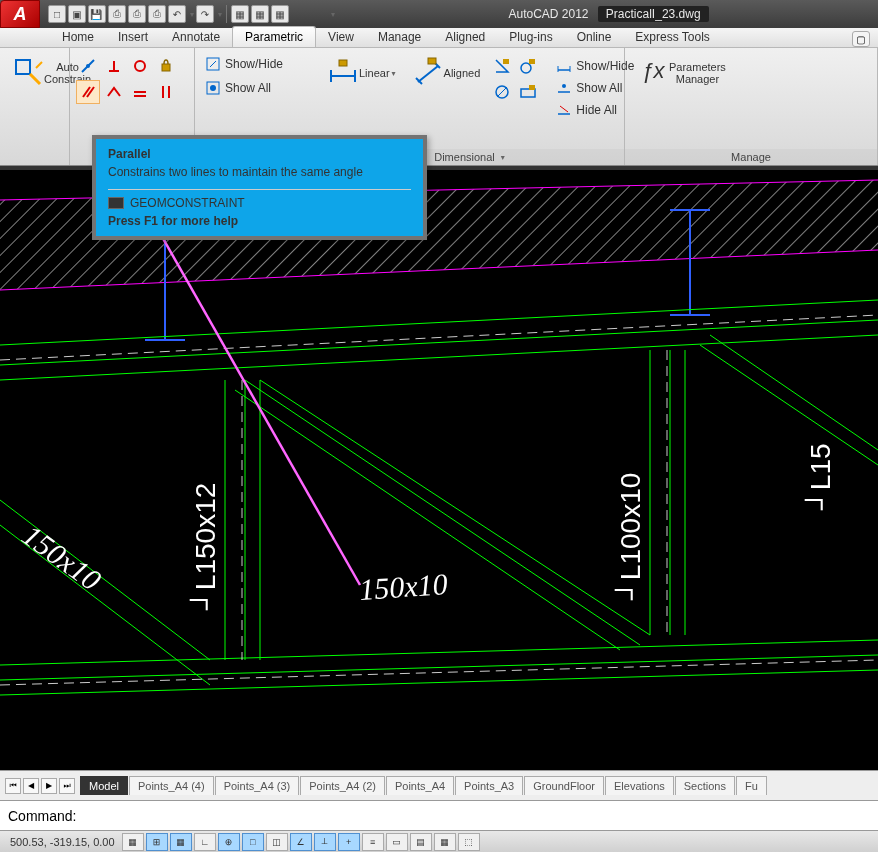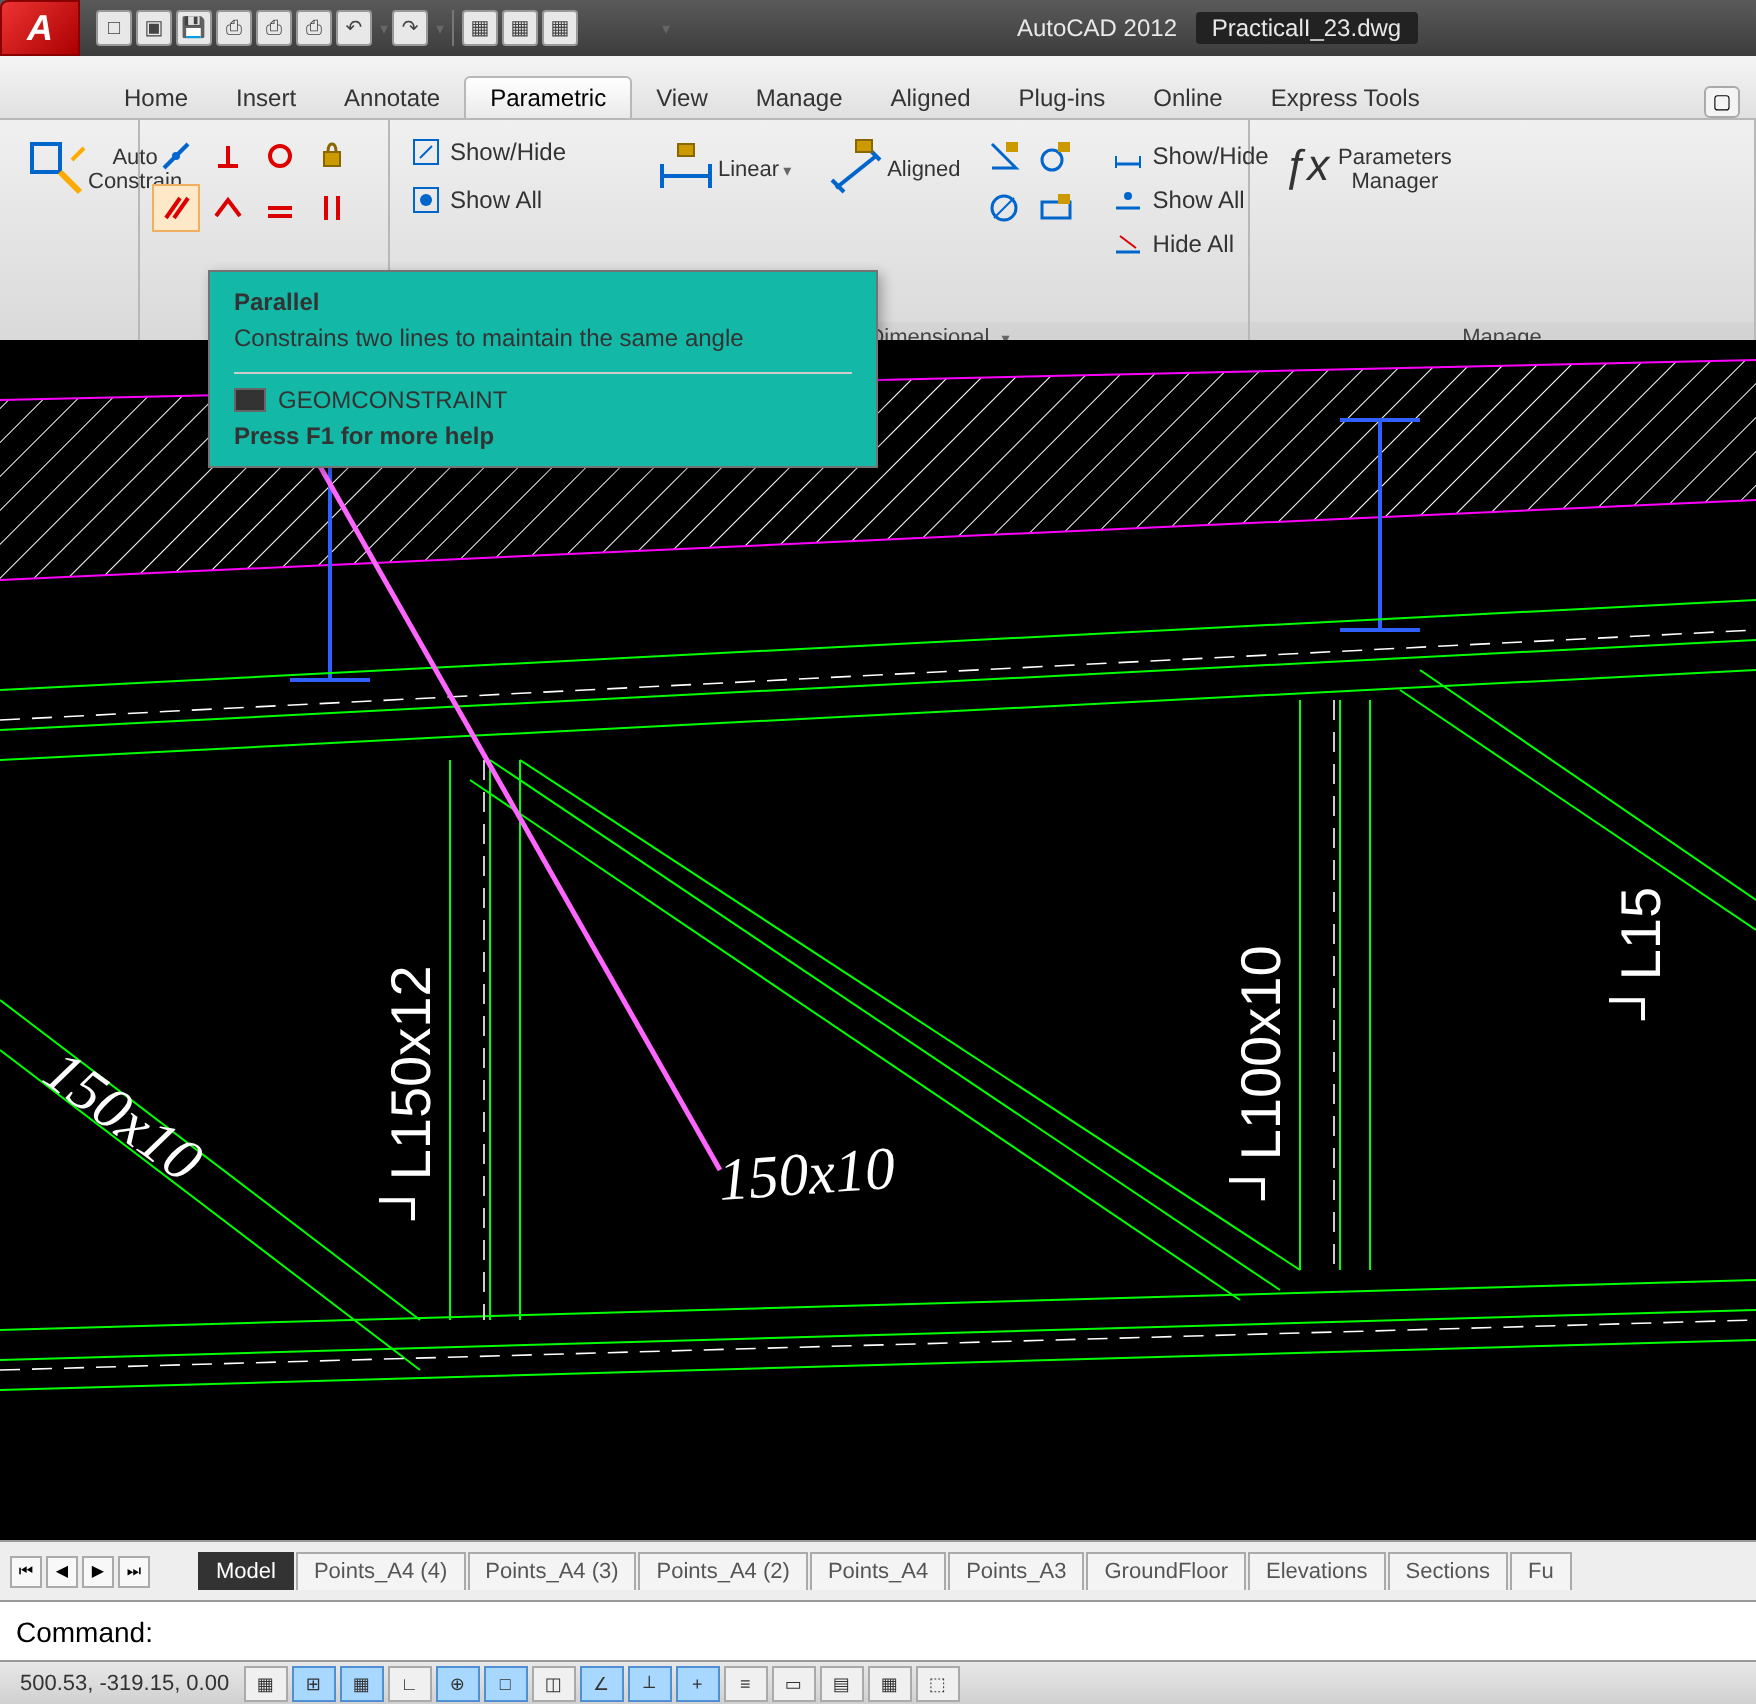--- a/index.html
+++ b/index.html
@@ -9,60 +9,60 @@
 .titlebar { height: 28px; background: linear-gradient(#5a5a5a,#3c3c3c); display: flex; align-items: center; color: #e8e8e8; font-size: 12px; }
 .app-logo { width: 40px; height: 28px; background: linear-gradient(135deg,#e33,#a00); border: 1px solid #800; border-radius: 4px 0 0 0; margin-right: 4px; display:flex; align-items:center; justify-content:center; color:#fff; font-weight:bold; font-style:italic; font-size:18px;}
 .qat { display: flex; gap: 2px; align-items: center; padding: 0 4px; }
 .qat-btn { width: 18px; height: 18px; background: #e8e8e8; border: 1px solid #999; border-radius: 2px; display:flex; align-items:center; justify-content:center; font-size:10px; color:#444;}
 .qat-sep { width:1px; height:18px; background:#777; margin:0 2px;}
 .title-text { flex: 1; text-align: center; }
 .title-app { font-weight: normal; }
 .title-file { background:#222; padding:1px 8px; border-radius:2px; margin-left:6px;}
 
 
-.rtabs { height: 32px; background: linear-gradient(#f5f5f5,#e0e0e0); display: flex; align-items: flex-end; padding-left: 50px; border-bottom:1px solid #b8b8b8;}
+.rtabs { height: 20px; background: linear-gradient(#f5f5f5,#e0e0e0); display: flex; align-items: flex-end; padding-left: 50px; border-bottom:1px solid #b8b8b8;}
 .rtab { padding: 3px 12px; font-size: 12px; color: #333; cursor: pointer; }
 .rtab.active { background: linear-gradient(#fff,#eaeaea); border: 1px solid #b8b8b8; border-bottom: none; border-radius: 3px 3px 0 0; color:#000;}
 .help-btn { margin-left:auto; margin-right:8px; width:18px; height:16px; border:1px solid #aaa; border-radius:3px; background:#f4f4f4; display:flex; align-items:center; justify-content:center; font-size:10px;}
 
 
 .ribbon { height: 118px; background: linear-gradient(#f0f0f0,#d8d8d8); display: flex; border-bottom:1px solid #888;}
 .rpanel { border-right: 1px solid #b8b8b8; display:flex; flex-direction:column;}
 .rpanel-body { flex:1; display:flex; align-items:flex-start; padding:4px;}
 .rpanel-title { font-size:11px; color:#444; text-align:center; padding:2px 0; background:rgba(0,0,0,0.03); display:flex; align-items:center; justify-content:center; gap:4px;}
 .bigbtn { display:flex; align-items:center; padding:4px 8px; font-size:11px; color:#333; cursor:pointer; text-align:center;}
 .bigbtn .ico { width:32px; height:32px; margin-bottom:2px; display:flex; align-items:center; justify-content:center;}
 .smrow { display:flex; align-items:center; gap:4px; padding:2px 6px; font-size:12px; color:#333; cursor:pointer;text-align:center;}
 .smrow .ico { width:16px; height:16px; display:flex; align-items:center; justify-content:center;}
 .icogrid { display:grid; grid-template-columns:repeat(4,24px); grid-auto-rows:24px; gap:2px; padding:2px;}
 .icobtn { width:24px; height:24px; border:1px solid transparent; display:flex; align-items:center; justify-content:center; cursor:pointer;}
 .icobtn.active { border:1px solid #f0b060; background:#fde8c8;}
 .dd { font-size:8px; color:#666; margin-left:2px;}
 
 
-.tooltip { position:absolute; left:104px; top:135px; width:335px; background:#14b8a6; border:1px solid #737373; box-shadow:2px 2px 6px rgba(0,0,0,0.3); z-index:100; padding:8px 12px; font-size:12px; color:#333;}
+.tooltip { position:absolute; left:92px; top:135px; width:335px; background:#0ea5e9; border:4px solid #737373; box-shadow:2px 2px 6px rgba(0,0,0,0.3); z-index:100; padding:8px 12px; font-size:12px; color:#333;}
 .tooltip .tt-title { font-weight:bold; margin-bottom:4px;}
 .tooltip .tt-desc { margin-bottom:10px;}
 .tooltip hr { border:none; border-top:1px solid #ccc; margin:6px 0;}
 .tooltip .tt-cmd { display:flex; align-items:center; gap:6px; font-weight:normal; margin:4px 0;}
 .tooltip .tt-help { font-weight:bold;}
 
 
 .canvas { position:absolute; left:0; top:170px; right:0; bottom:82px; background:#000; overflow:hidden;}
 .canvas svg { width:100%; height:100%; }
 .dim-text { fill:#fff; font-family:"Times New Roman",serif; font-style:italic; font-size:30px;}
 .dim-text-v { fill:#fff; font-family:Arial,sans-serif; font-size:28px;}
 .annotation-line { stroke:#ff66ff; stroke-width:2.5;}
 
 
 .layouttabs { position:absolute; left:0; right:0; bottom:52px; height:30px; background:#eee; display:flex; align-items:center; border-top:1px solid #999; font-size:11px;}
 .navbtns { display:flex; padding:0 4px;}
 .navbtn { width:16px; height:16px; border:1px solid #aaa; background:#f8f8f8; margin:0 1px; display:flex; align-items:center; justify-content:center; font-size:8px; cursor:pointer;}
 .ltab { padding:3px 8px; background:#f4f4f4; border:1px solid #aaa; border-bottom:none; margin-right:1px; cursor:pointer; color:#555;}
-.ltab.active { background:#333; color:#fff; border-color:#333;margin-left:19px;}
+.ltab.active { background:#333; color:#fff; border-color:#333;}
 
 
 .cmdline { position:absolute; left:0; right:0; bottom:22px; height:30px; background:#fff; border-top:1px solid #999; display:flex; align-items:center; padding:0 8px; font-family:"Courier New",monospace; font-size:14px;}
 
 
 .statusbar { position:absolute; left:0; right:0; bottom:0; height:22px; background:linear-gradient(#e8e8e8,#d0d0d0); border-top:1px solid #999; display:flex; align-items:center; font-size:11px; color:#333; padding:0 4px;}
 .coords { padding:0 6px;text-align:right;}
 .sbtn { width:22px; height:18px; border:1px solid #aaa; background:#f0f0f0; margin:0 1px; display:flex; align-items:center; justify-content:center; font-size:9px; cursor:pointer;}
 .sbtn.on { background:#a8d8ff; border-color:#5090d0;}
 </style>

